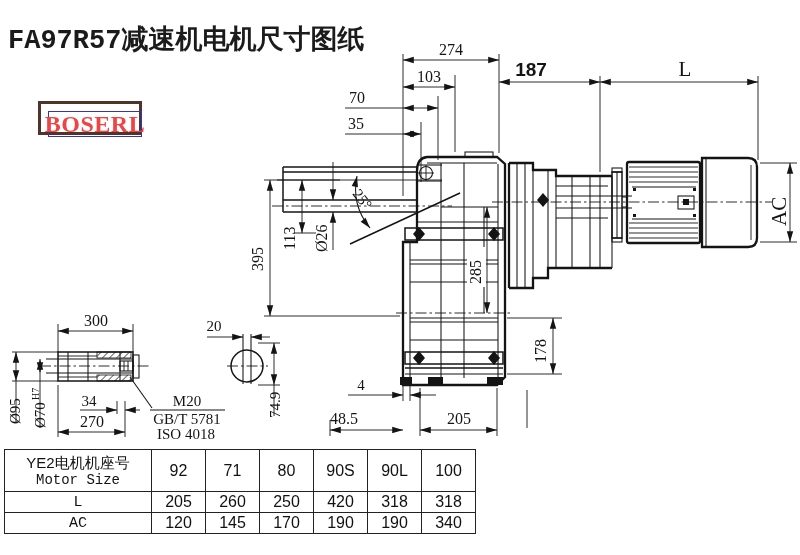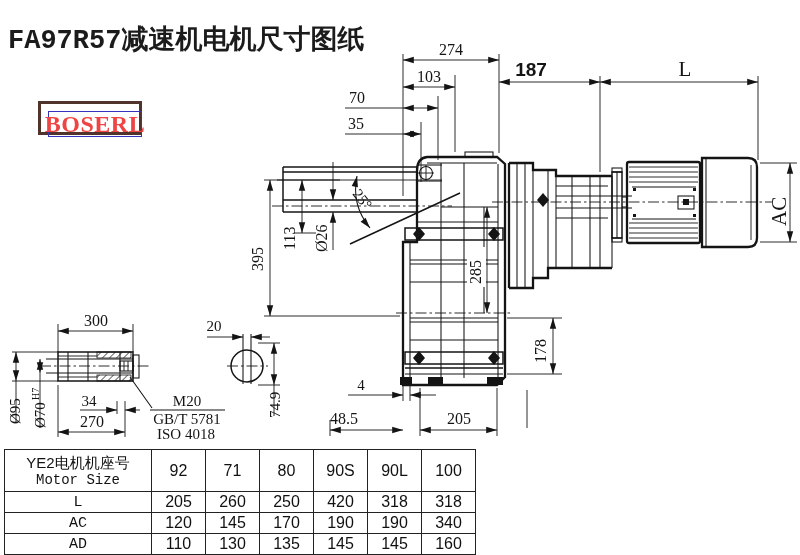--- a/index.html
+++ b/index.html
@@ -362,23 +362,14 @@
   </tr>
   <tr>
     <td class="rowlab">AC</td>
     <td>120</td>
     <td>145</td>
     <td>170</td>
     <td>190</td>
     <td>190</td>
     <td>340</td>
   </tr>
-  <tr>
-    <td class="rowlab">AD</td>
-    <td>110</td>
-    <td>130</td>
-    <td>135</td>
-    <td>145</td>
-    <td>145</td>
-    <td>160</td>
-  </tr>
 </tbody>
   </table>
 
 </body></html>

